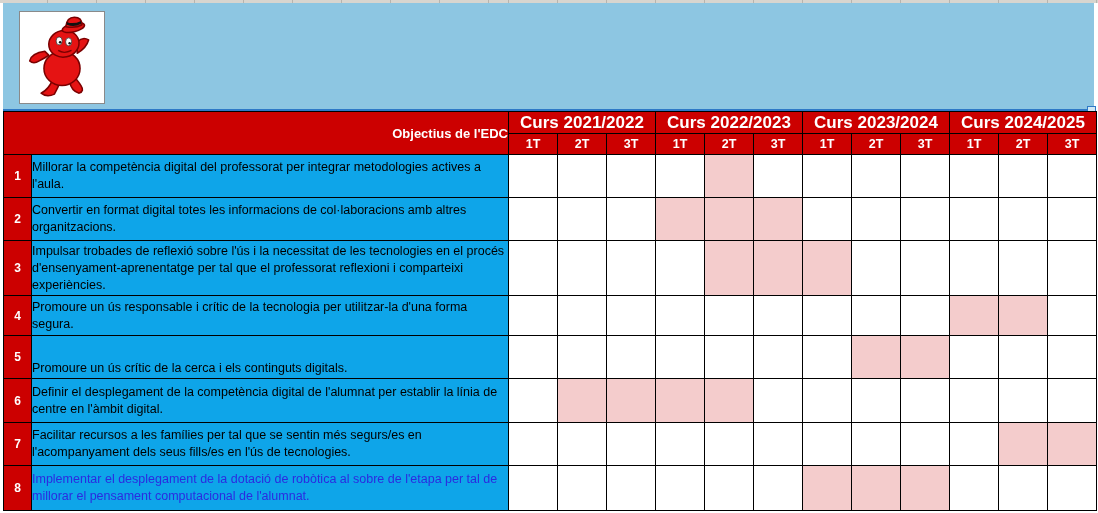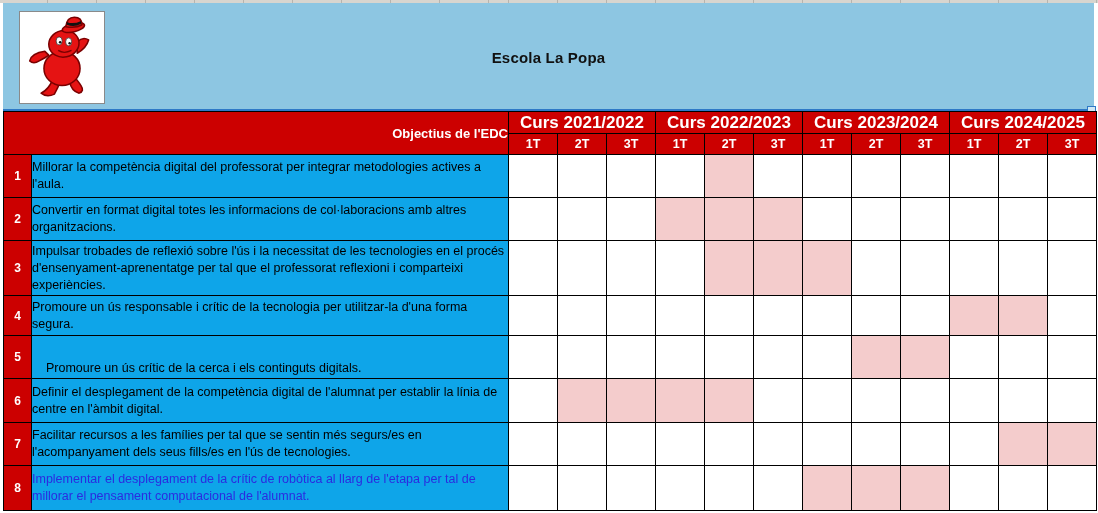--- a/index.html
+++ b/index.html
@@ -49,21 +49,21 @@
   th.term{font-size:12.5px;}
   td.num{
     background:var(--header-red,#cc0000);color:#fff;font-weight:bold;
     font-size:12px;text-align:center;vertical-align:middle;
   }
   td.obj{
     font-size:12.5px;line-height:1.36;color:#000;
     padding:1px 3px 2px 3px;vertical-align:middle;background:#0ea5e9;
   }
   td.obj.blue{color:var(--objective8-blue,#2b2be0);}
-  td.obj.valign-bottom{vertical-align:bottom;padding-bottom:1px;padding-left:14px;}
+  td.obj.valign-bottom{vertical-align:bottom;padding-bottom:1px;}
   td.cell{background:#fff;}
   td.cell.hl{background:var(--highlight-pink,#f4cccc);}
 </style>
 </head>
 <body>
 
 <div class="top-strip"></div>
 
 <div class="banner">
   <div class="logo-box">
@@ -79,21 +79,20 @@
         <path d="M44 12 Q45 2 53 2 Q61 2 61 10 Q55 14 44 12 Z"></path>
       </g>
       <path d="M45 10 Q53 13 60 9 L60 6 Q52 10 45 7 Z" fill="#111"></path>
       <ellipse cx="37" cy="27" rx="3.2" ry="4.2" fill="#fff" stroke="#333" stroke-width="0.8"></ellipse>
       <ellipse cx="47" cy="28" rx="3.2" ry="4.2" fill="#fff" stroke="#333" stroke-width="0.8"></ellipse>
       <circle cx="38" cy="28.5" r="1.3" fill="#111"></circle>
       <circle cx="48" cy="29.5" r="1.3" fill="#111"></circle>
       <path d="M36 37 Q42 41 50 37" fill="none" stroke="#7a0000" stroke-width="1.4"></path>
     </svg>
   </div>
-  <div class="title">Escola La Popa</div>
   <div class="sel-handle"></div>
 </div>
 
 <table class="edc">
   <colgroup>
     <col class="c-num">
     <col class="c-obj">
     <col class="c-term">
       <col class="c-term">
       <col class="c-term">
@@ -238,21 +237,21 @@
         <td class="cell"></td>
         <td class="cell"></td>
         <td class="cell"></td>
         <td class="cell"></td>
         <td class="cell"></td>
         <td class="cell hl"></td>
         <td class="cell hl"></td>
       </tr>
       <tr style="height: 45px;">
         <td class="num">8</td>
-        <td class="obj blue">Implementar el desplegament de la crític de robòtica al llarg de l'etapa per tal de millorar el pensament computacional de l'alumnat.</td>
+        <td class="obj blue">Implementar el desplegament de la dotació de robòtica al sobre de l'etapa per tal de millorar el pensament computacional de l'alumnat.</td>
         <td class="cell"></td>
         <td class="cell"></td>
         <td class="cell"></td>
         <td class="cell"></td>
         <td class="cell"></td>
         <td class="cell"></td>
         <td class="cell hl"></td>
         <td class="cell hl"></td>
         <td class="cell hl"></td>
         <td class="cell"></td>

